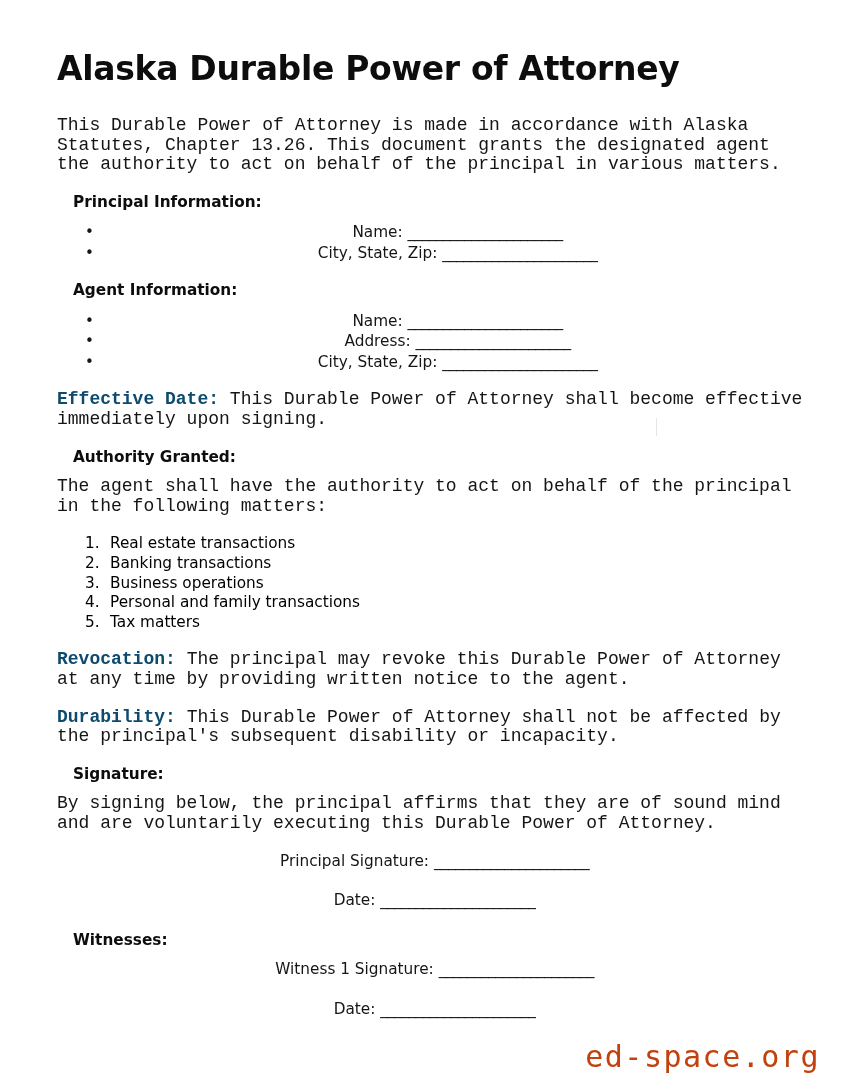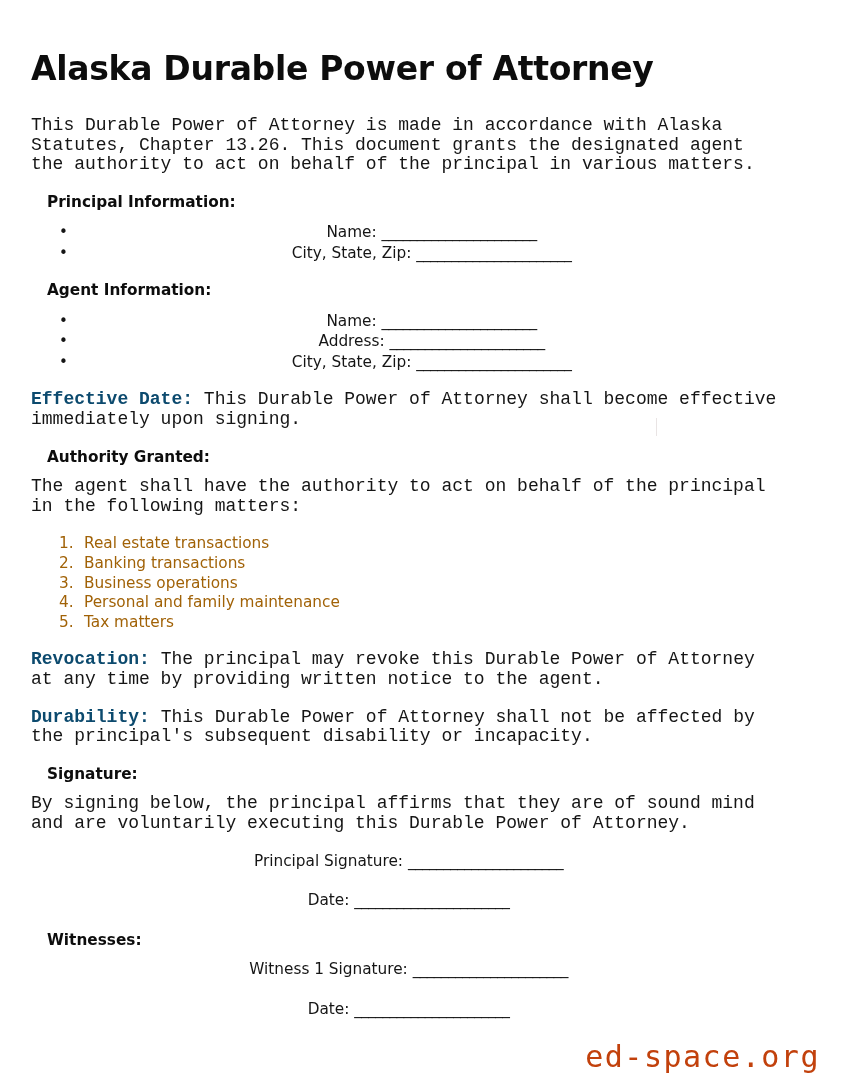--- a/index.html
+++ b/index.html
@@ -20,21 +20,21 @@
   .page {
     position: absolute;
     left: 0; top: 0;
     width: 844px;
     height: 1092px;
     background: #ffffff;
   }
 
   .content {
     position: absolute;
-    left: 31px;
+    left: 57px;
     top: 50px;
     width: 755px;
   }
 
   h1.doc-title {
     font-family: "DejaVu Sans", sans-serif;
     font-size: 33px;
     font-weight: bold;
     letter-spacing: -0.3px;
     line-height: 1.15;
@@ -85,21 +85,21 @@
     counter-reset: authitem;
     margin: 0 0 18px 0;
     padding: 0 0 0 28px;
   }
   ol.authority li {
     counter-increment: authitem;
     font-size: 15.3px;
     line-height: 19.6px;
     position: relative;
     padding-left: 25px;
-    color: #a16207;
+    color: #000000;
   }
   ol.authority li::before {
     content: counter(authitem) ".";
     position: absolute;
     left: 0;
     top: 0;
   }
 
   .lbl-bold {
     font-weight: bold;
@@ -169,21 +169,21 @@
     <p class="para"><span class="lbl-bold">Effective Date:</span> <span>This Durable Power of Attorney shall become effective immediately upon signing.</span></p>
 
     <h2 class="section">Authority Granted:</h2>
 
     <p class="para">The agent shall have the authority to act on behalf of the principal in the following matters:</p>
 
     <ol class="authority">
       <li>Real estate transactions</li>
       <li>Banking transactions</li>
       <li>Business operations</li>
-      <li>Personal and family maintenance</li>
+      <li>Personal and family transactions</li>
       <li>Tax matters</li>
     </ol>
 
     <p class="para"><span class="lbl-bold">Revocation:</span> <span>The principal may revoke this Durable Power of Attorney at any time by providing written notice to the agent.</span></p>
 
     <p class="para"><span class="lbl-bold">Durability:</span> <span>This Durable Power of Attorney shall not be affected by the principal's subsequent disability or incapacity.</span></p>
 
     <h2 class="section">Signature:</h2>
 
     <p class="para">By signing below, the principal affirms that they are of sound mind and are voluntarily executing this Durable Power of Attorney.</p>

